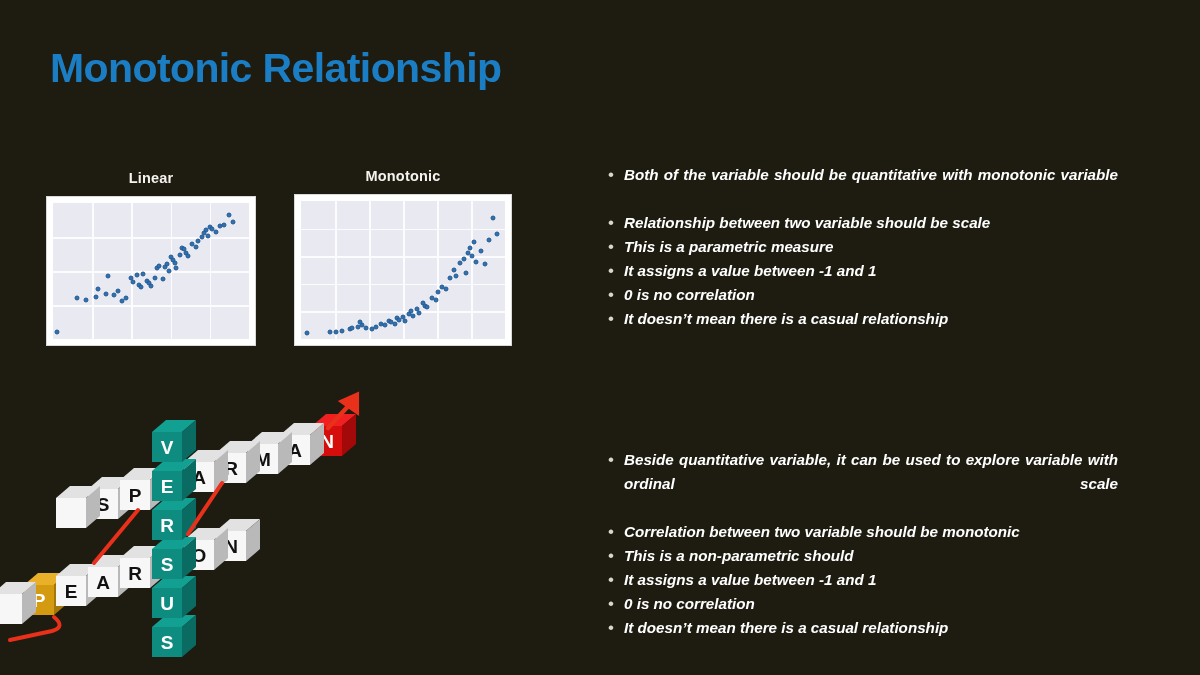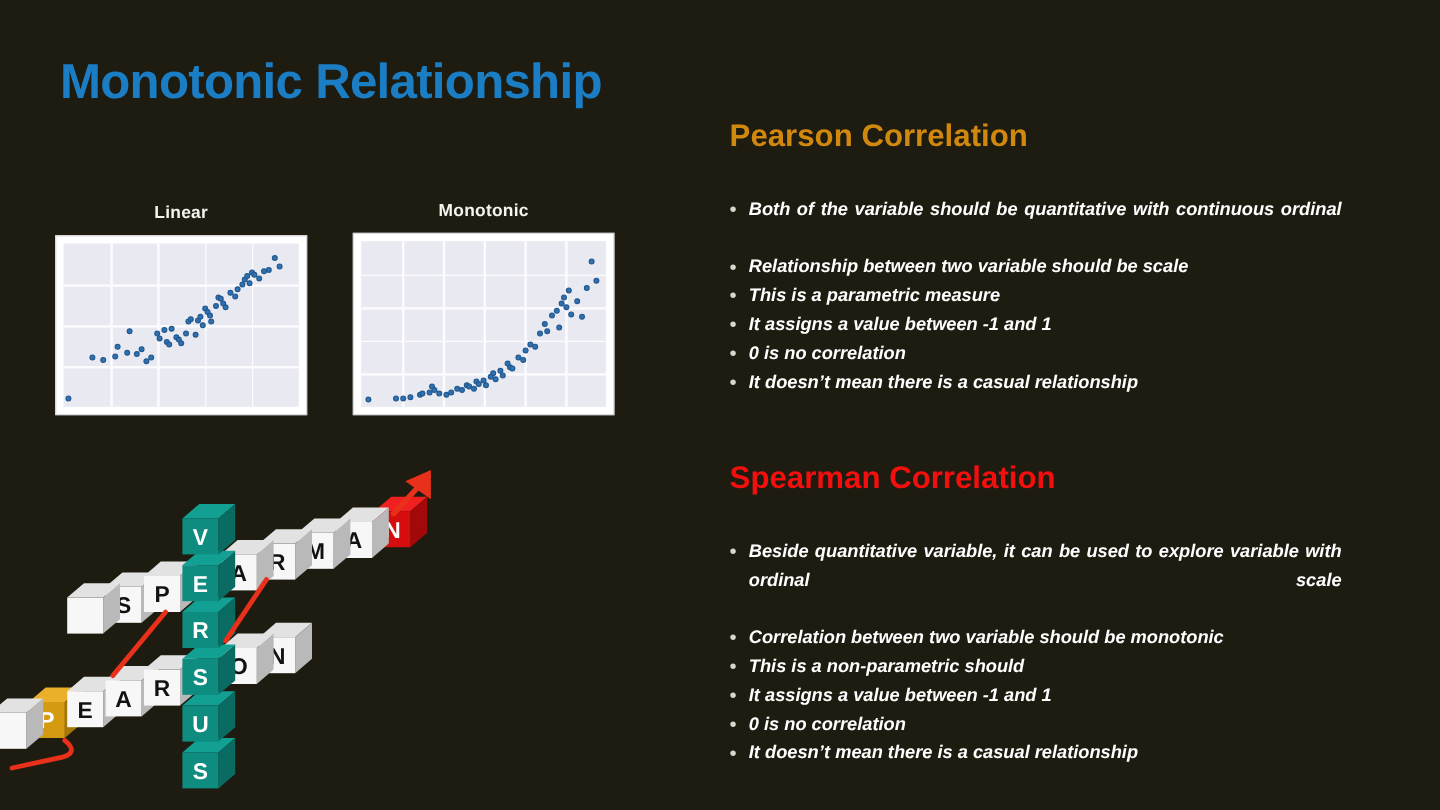--- a/index.html
+++ b/index.html
@@ -246,25 +246,24 @@
           <div class="dot" style="left: 175.44px; bottom: 77.28px; background: rgb(47, 114, 180);"></div>
           <div class="dot" style="left: 179.52px; bottom: 88.32px; background: rgb(47, 114, 180);"></div>
           <div class="dot" style="left: 183.6px; bottom: 74.52px; background: rgb(47, 114, 180);"></div>
           <div class="dot" style="left: 187.68px; bottom: 99.36px; background: rgb(47, 114, 180);"></div>
           <div class="dot" style="left: 191.76px; bottom: 121.44px; background: rgb(47, 114, 180);"></div>
           <div class="dot" style="left: 195.84px; bottom: 104.88px; background: rgb(47, 114, 180);"></div>
         </div>
     </div>
   </div>
 
-  <div class="sec-head pearson">Pearson Correlation</div>
   <div class="bullets pearson" id="bullets-pearson">
       <div class="bullet justify">
         <span class="marker">•</span>
-        <span class="txt">Both of the variable should be quantitative with continuous ordinal</span>
+        <span class="txt">Both of the variable should be quantitative with monotonic variable</span>
       </div>
       <div class="bullet">
         <span class="marker">•</span>
         <span class="txt">Relationship between two variable should be scale</span>
       </div>
       <div class="bullet">
         <span class="marker">•</span>
         <span class="txt">This is a parametric measure</span>
       </div>
       <div class="bullet">
@@ -274,21 +273,20 @@
       <div class="bullet">
         <span class="marker">•</span>
         <span class="txt">0 is no correlation</span>
       </div>
       <div class="bullet">
         <span class="marker">•</span>
         <span class="txt">It doesn’t mean there is a casual relationship</span>
       </div>
     </div>
 
-  <div class="sec-head spearman">Spearman Correlation</div>
   <div class="bullets spearman" id="bullets-spearman">
       <div class="bullet justify">
         <span class="marker">•</span>
         <span class="txt">Beside quantitative variable, it can be used to explore variable with ordinal scale</span>
       </div>
       <div class="bullet">
         <span class="marker">•</span>
         <span class="txt">Correlation between two variable should be monotonic</span>
       </div>
       <div class="bullet">

